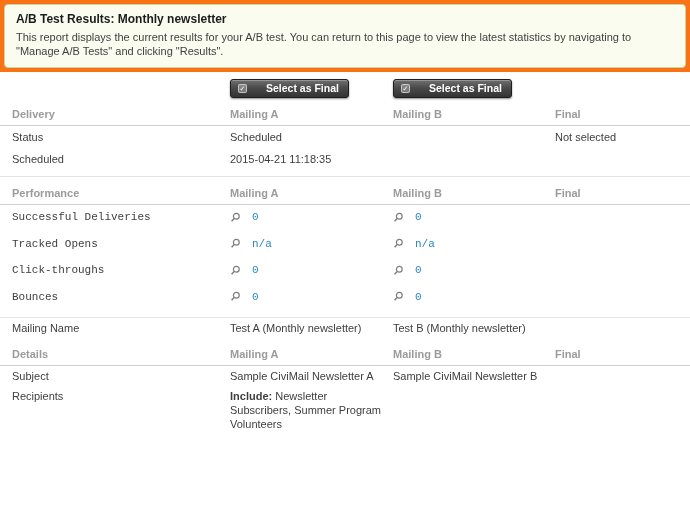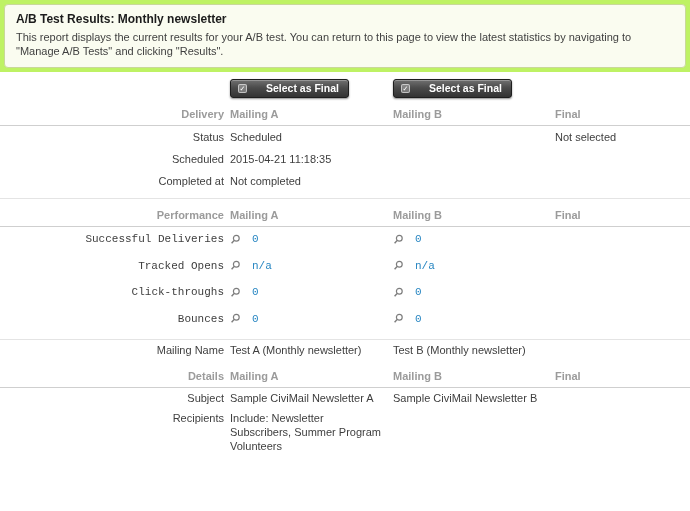--- a/index.html
+++ b/index.html
@@ -1,51 +1,51 @@
 <!DOCTYPE html>
 <html><head>
 <meta charset="utf-8">
 <style>
   * { margin:0; padding:0; box-sizing:border-box; }
   html,body { width:690px; height:511px; overflow:hidden; background:#fff;
     font-family:"Liberation Sans","DejaVu Sans",sans-serif; }
   
-  .help-band { background:#bef264; padding:4px 4px 4px 4px; }
+  .help-band { background:#f97316; padding:4px 4px 4px 4px; }
   .help-box { background:#fafcf0; border:1px solid #c9d89a; border-radius:4px;
     padding:7px 11px 9px 11px; }
   .help-title { font-size:12px; font-weight:bold; color:#1c1c1c; margin-bottom:4px; }
   .help-body { font-size:11px; color:#3f3f3f; line-height:14px; }
   
   .content { padding-top:3px; }
   table { width:690px; table-layout:fixed; border-collapse:collapse;
     font-size:11px; color:#3e3e3e; }
   col.c-label { width:230px; } col.c-a { width:163px; }
   col.c-b { width:162px; } col.c-final { width:135px; }
   td, th { vertical-align:top; text-align:left; padding:3px 6px 3px 0; line-height:14px; }
-  td:first-child, th:first-child { padding-left:12px;text-align:right; }
+  td:first-child, th:first-child { padding-left:12px; }
   th { color:#9b9b9b; font-weight:bold; border-bottom:1px solid #cfcfcf;
     padding-top:5px; padding-bottom:4px; }
   table.section { border-top:1px solid #e4e4e4; }
   table.section th { padding-top:9px; }
   tr.rowline td { padding-top:4px; padding-bottom:4px; }
   tr.perf td { padding-top:5px; padding-bottom:5px;font-family:Liberation Mono, monospace; }
   
   .btn-row td { padding-top:4px; padding-bottom:4px; }
   .crm-button { display:inline-flex; align-items:center; gap:19px; cursor:pointer;
     background:linear-gradient(#707070,#4b4b4b 45%,#333); border:1px solid #1e1e1e;
     border-radius:3px; color:#fff; font-weight:bold; font-size:10.5px;
     font-family:inherit; padding:2px 9px 3px 7px;
     box-shadow:0 1px 2px rgba(0,0,0,.45), inset 0 1px 0 rgba(255,255,255,.28); }
   .btn-ico { display:inline-block; width:9px; height:9px; border-radius:2px;
     background:rgba(255,255,255,.3); border:1px solid rgba(255,255,255,.55);
     font-size:7px; line-height:8px; text-align:center; color:#fff; }
   
   a.lnk { color:#2786c2; text-decoration:none; cursor:pointer; }
   .valcell { display:inline-flex; align-items:center; gap:11px; }
-  .bold { font-weight:normal;text-align:right; }
+  .bold { font-weight:bold;text-align:right; }
   svg { display:block; }
 </style>
 </head>
 <body>
 
 <div class="help-band">
   <div class="help-box">
     <div class="help-title">A/B Test Results: Monthly newsletter</div>
     <div class="help-body">This report displays the current results for your A/B test. You can return to this page to view the latest statistics by navigating to "Manage A/B Tests" and clicking "Results".</div>
   </div>
@@ -99,26 +99,20 @@
       <td>Scheduled</td>
       <td></td>
       <td>Not selected</td>
     </tr>
     <tr class="rowline">
       <td>Scheduled</td>
       <td>2015-04-21 11:18:35</td>
       <td></td>
           <td></td>
     </tr>
-    <tr class="rowline">
-      <td>Completed at</td>
-      <td>Not completed</td>
-      <td></td>
-          <td></td>
-    </tr>
   </tbody>
     </table>
 
   <table class="section" style="margin-top:6px;">
     <colgroup>
         <col class="c-label">
         <col class="c-a">
         <col class="c-b">
         <col class="c-final">
       </colgroup>

